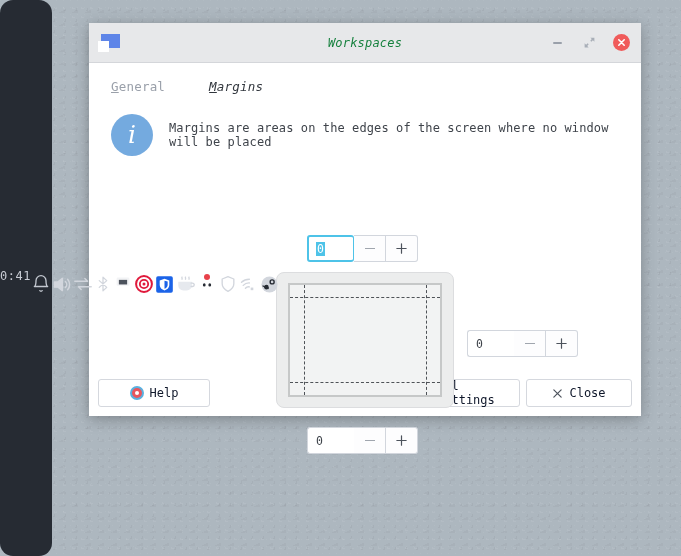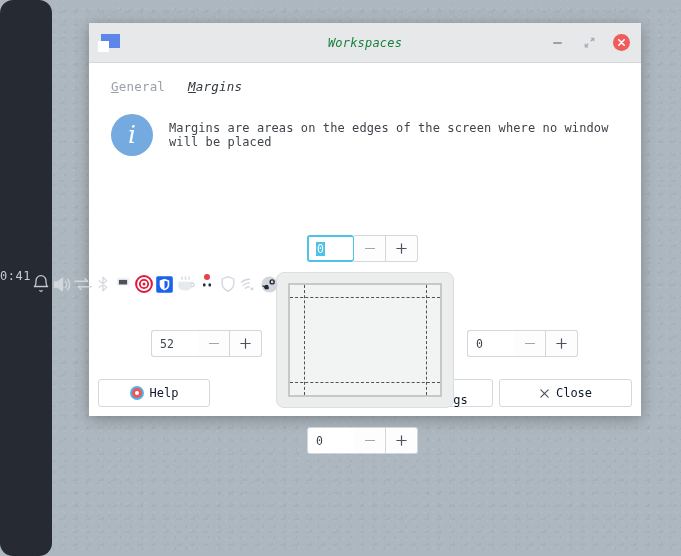--- a/index.html
+++ b/index.html
@@ -115,21 +115,21 @@
   .wc-close {
     width: 17px; height: 17px;
     border-radius: 50%;
     background: #f05b5b;
     display:flex; align-items:center; justify-content:center;
   }
 
   
   #tabs {
     display: flex;
-    gap: 23px;
+    gap: 44px;
     padding: 16px 22px 0 22px;
     flex: none;
   }
   .tab {
     font-size: 12.5px;
     letter-spacing: .2px;
     padding-bottom: 2px;
   }
   .tab.inactive { color: #9aa0aa; }
   .tab.active { color: #31363d; font-style: italic; }
@@ -262,21 +262,21 @@
     border-radius: 3px;
     background: #ffffff;
     display: inline-flex; align-items: center; justify-content: center;
     gap: 6px;
     font-size: 12px;
     color: #0f172a;
     padding: 0 14px;
   }
   #btn-help { width: 112px; }
   #btn-all-settings { width: 110px; margin-left: auto; }
-  #btn-close { width: 133px; }
+  #btn-close { width: 106px; }
   .help-ring {
     width: 14px; height: 14px;
     border-radius: 50%;
     background: #e8565e;
     border: 2px solid #5ab0df;
     position: relative;
     flex: none;
   }
   .help-ring::after {
     content:"";
@@ -450,33 +450,20 @@
       <div class="btn minus">
         <span class="minus-bar"></span>
       </div>
       <div class="btn plus">
         <svg width="13" height="13" viewBox="0 0 14 14" stroke="#4d535c" stroke-width="1.3" stroke-linecap="round">
             <path d="M7 2v10M2 7h10"></path>
           </svg>
       </div>
     </div>
 
-    <div id="spin-left" class="spin">
-      <div class="entry">
-        <span>52</span>
-      </div>
-      <div class="btn minus">
-        <span class="minus-bar"></span>
-      </div>
-      <div class="btn plus">
-        <svg width="13" height="13" viewBox="0 0 14 14" stroke="#4d535c" stroke-width="1.3" stroke-linecap="round">
-            <path d="M7 2v10M2 7h10"></path>
-          </svg>
-      </div>
-    </div>
 
     <div id="spin-right" class="spin">
       <div class="entry">
         <span>0</span>
       </div>
       <div class="btn minus">
         <span class="minus-bar"></span>
       </div>
       <div class="btn plus">
         <svg width="13" height="13" viewBox="0 0 14 14" stroke="#4d535c" stroke-width="1.3" stroke-linecap="round">

